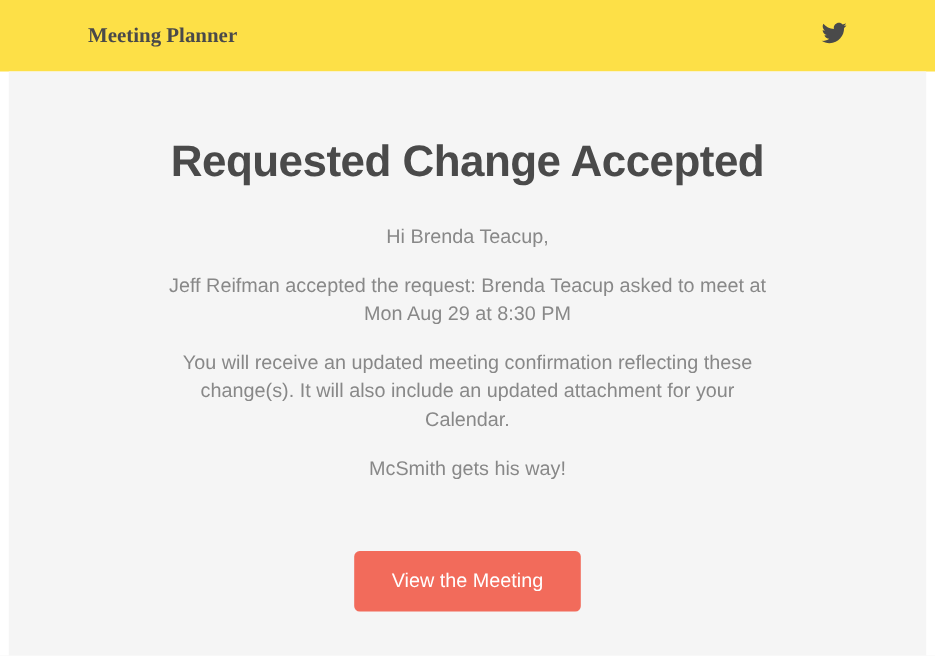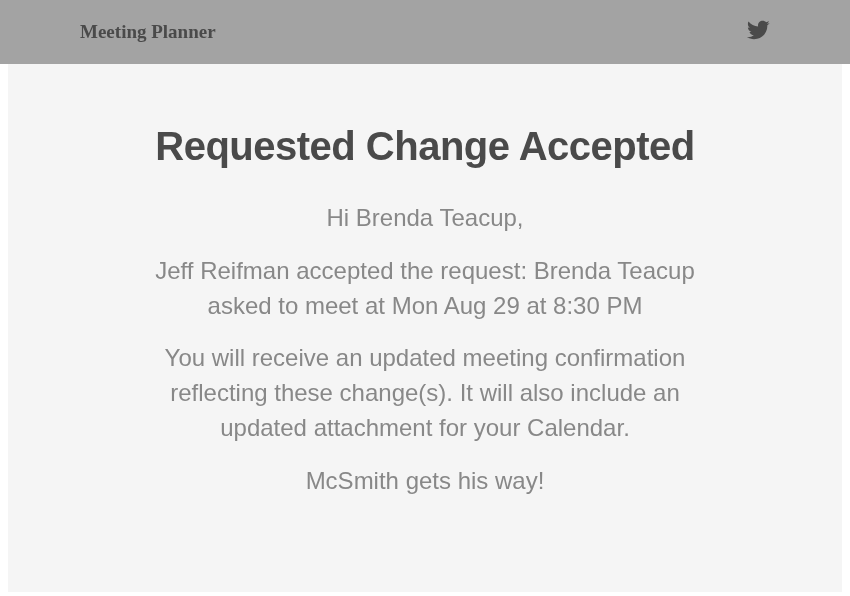--- a/index.html
+++ b/index.html
@@ -12,21 +12,21 @@
       background: #ffffff;
       width: 850px;
       height: 596px;
       overflow: hidden;
     }
     .header {
       display: flex;
       justify-content: space-between;
       align-items: center;
       padding: 18px 80px 18px 80px;
-      background: #a3a3a3;
+      background: #fde047;
     }
     .logo {
       font-family: Georgia, "Times New Roman", serif;
       font-weight: 900;
       font-size: 19px;
       color: #4a4a4a;
       letter-spacing: 0px;
     }
     .twitter-icon {
       width: 24px;
@@ -41,21 +41,21 @@
     }
     .title {
       font-size: 40px;
       font-weight: 700;
       color: #4a4a4a;
       text-align: center;
       margin-bottom: 32px;
       letter-spacing: -0.5px;
     }
     .body-text {
-      font-size: 24px;
+      font-size: 18px;
       color: #888888;
       text-align: center;
       line-height: 1.45;
       margin-bottom: 18px;
       font-weight: 400;
     }
     .button-wrapper {
       text-align: center;
       margin-top: 62px;
     }
@@ -83,13 +83,16 @@
     </svg>
   </span>
 </div>
 
 <div class="content-wrapper">
   <h1 class="title">Requested Change Accepted</h1>
   <p class="body-text">Hi Brenda Teacup,</p>
   <p class="body-text">Jeff Reifman accepted the request: Brenda Teacup asked to meet at Mon Aug 29 at 8:30 PM</p>
   <p class="body-text">You will receive an updated meeting confirmation reflecting these change(s). It will also include an updated attachment for your Calendar.</p>
   <p class="body-text">McSmith gets his way!</p>
+  <div class="button-wrapper">
+    <button class="cta-button">View the Meeting</button>
+  </div>
 </div>
 
 </body></html>

